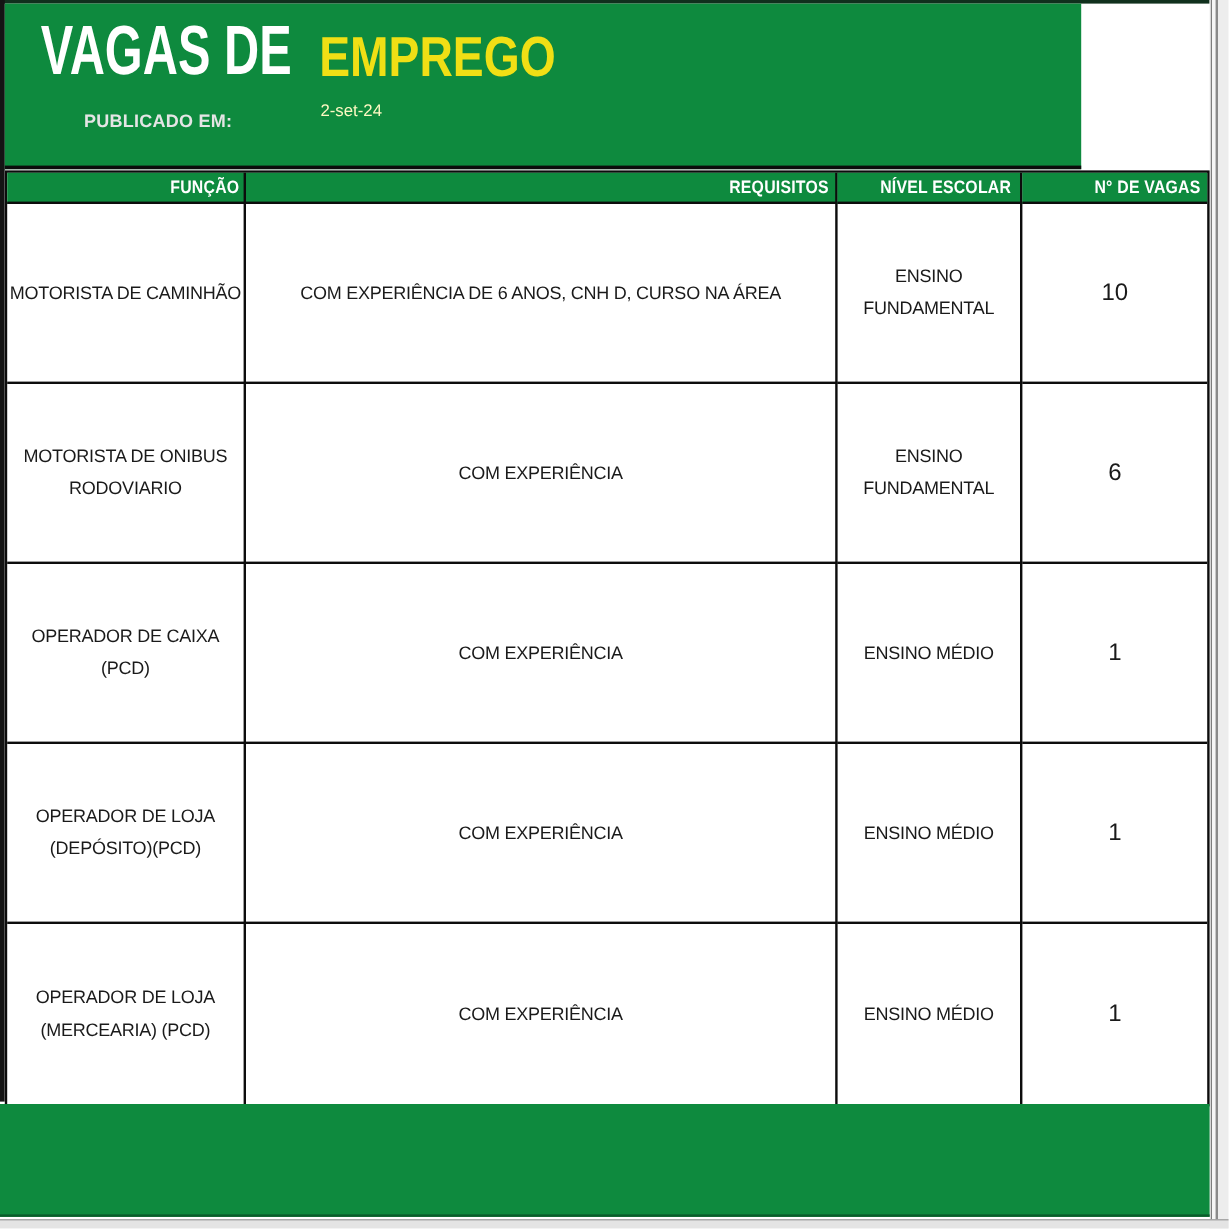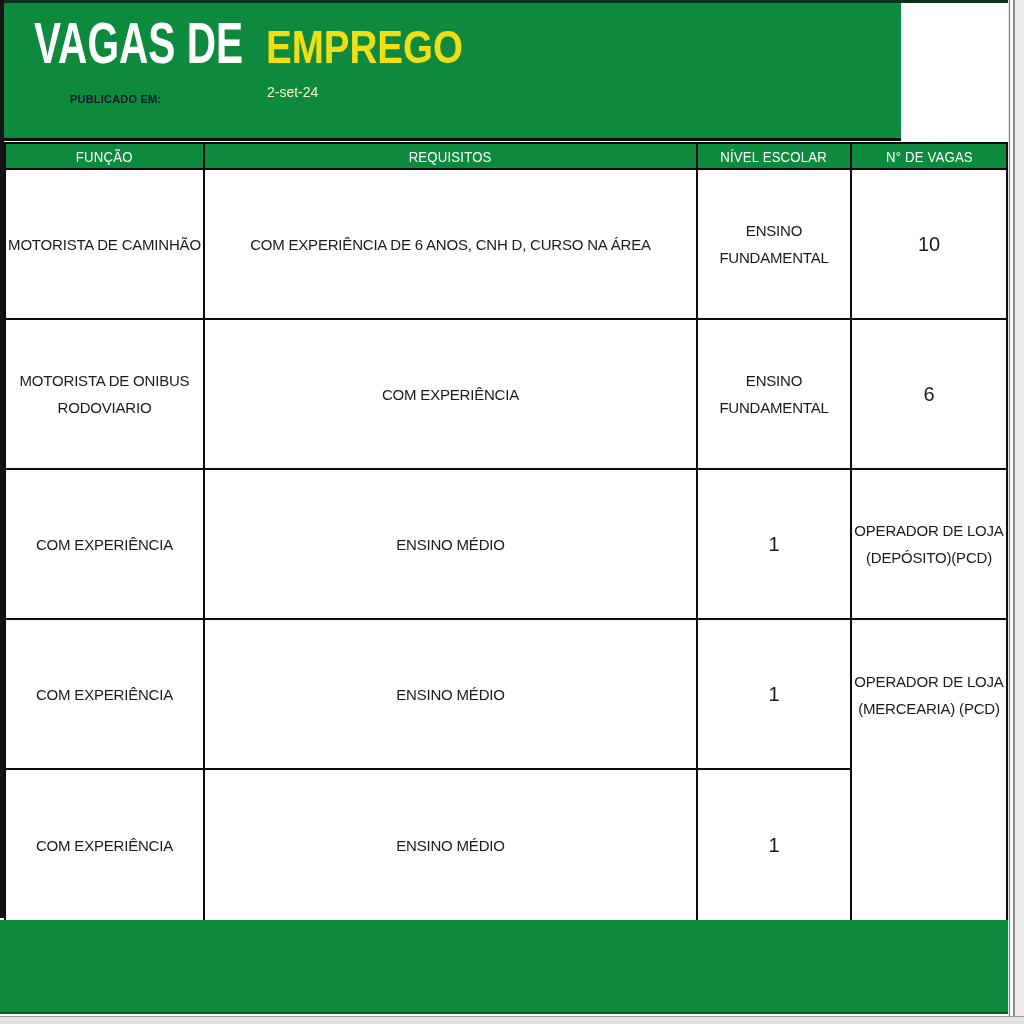--- a/index.html
+++ b/index.html
@@ -39,21 +39,21 @@
     transform:scaleX(0.70);transform-origin:left top;line-height:1.0;
   }
   .title-yellow{
     position:absolute;left:262px;top:20px;
     font-size:47px;font-weight:800;color:var(--yellow);
     white-space:nowrap;
     transform:scaleX(0.82);transform-origin:left top;line-height:1.0;
   }
   .published-label{
     position:absolute;left:66px;top:90px;
-    font-size:11px;font-weight:700;color:#0f172a;
+    font-size:15px;font-weight:700;color:#e5e5e5;
     letter-spacing:0.2px;white-space:nowrap;
   }
   .published-date{
     position:absolute;left:263px;top:81px;
     font-size:14px;font-weight:400;color:#fef9c3;white-space:nowrap;
   }
 
   
   .jobs-table{
     position:absolute;left:4px;top:142px;width:1004px;
@@ -69,21 +69,21 @@
     border-bottom:2px solid #0c0c0c;
     display:flex;align-items:center;justify-content:center;
     text-align:center;
     box-sizing:border-box;
     overflow:hidden;
   }
   .cell:nth-child(4n){border-right:none;}
   .cell:nth-last-child(-n+4){border-bottom:none;}
   .th{
     background:var(--green);color:#ffffff;
-    font-size:15px;font-weight:400;
+    font-size:15px;font-weight:700;justify-content:flex-end;
   }
   .th .cond{display:inline-block;transform:scaleX(0.88);white-space:nowrap;letter-spacing:0.2px;}
   .td{
     font-size:15px;line-height:1.8;letter-spacing:-0.2px;color:#1a1a1a;
     padding:4px 2px;
   }
   .td.c-nivel{padding:0 14px;}
   .td.c-vagas{font-size:20px;letter-spacing:0;line-height:1;}
 
   
@@ -131,20 +131,21 @@
     <div class="cell td c-funcao">MOTORISTA DE CAMINHÃO</div>
     <div class="cell td c-requisitos">COM EXPERIÊNCIA DE 6 ANOS, CNH D, CURSO NA ÁREA</div>
     <div class="cell td c-nivel">ENSINO FUNDAMENTAL</div>
     <div class="cell td c-vagas">10</div>
 
     <div class="cell td c-funcao">MOTORISTA DE ONIBUS RODOVIARIO</div>
     <div class="cell td c-requisitos">COM EXPERIÊNCIA</div>
     <div class="cell td c-nivel">ENSINO FUNDAMENTAL</div>
     <div class="cell td c-vagas">6</div>
 
+    <div class="cell td c-funcao">OPERADOR DE CAIXA (PCD)</div>
     <div class="cell td c-requisitos">COM EXPERIÊNCIA</div>
     <div class="cell td c-nivel">ENSINO MÉDIO</div>
     <div class="cell td c-vagas">1</div>
 
     <div class="cell td c-funcao">OPERADOR DE LOJA (DEPÓSITO)(PCD)</div>
     <div class="cell td c-requisitos">COM EXPERIÊNCIA</div>
     <div class="cell td c-nivel">ENSINO MÉDIO</div>
     <div class="cell td c-vagas">1</div>
 
     <div class="cell td c-funcao">OPERADOR DE LOJA (MERCEARIA) (PCD)</div>

